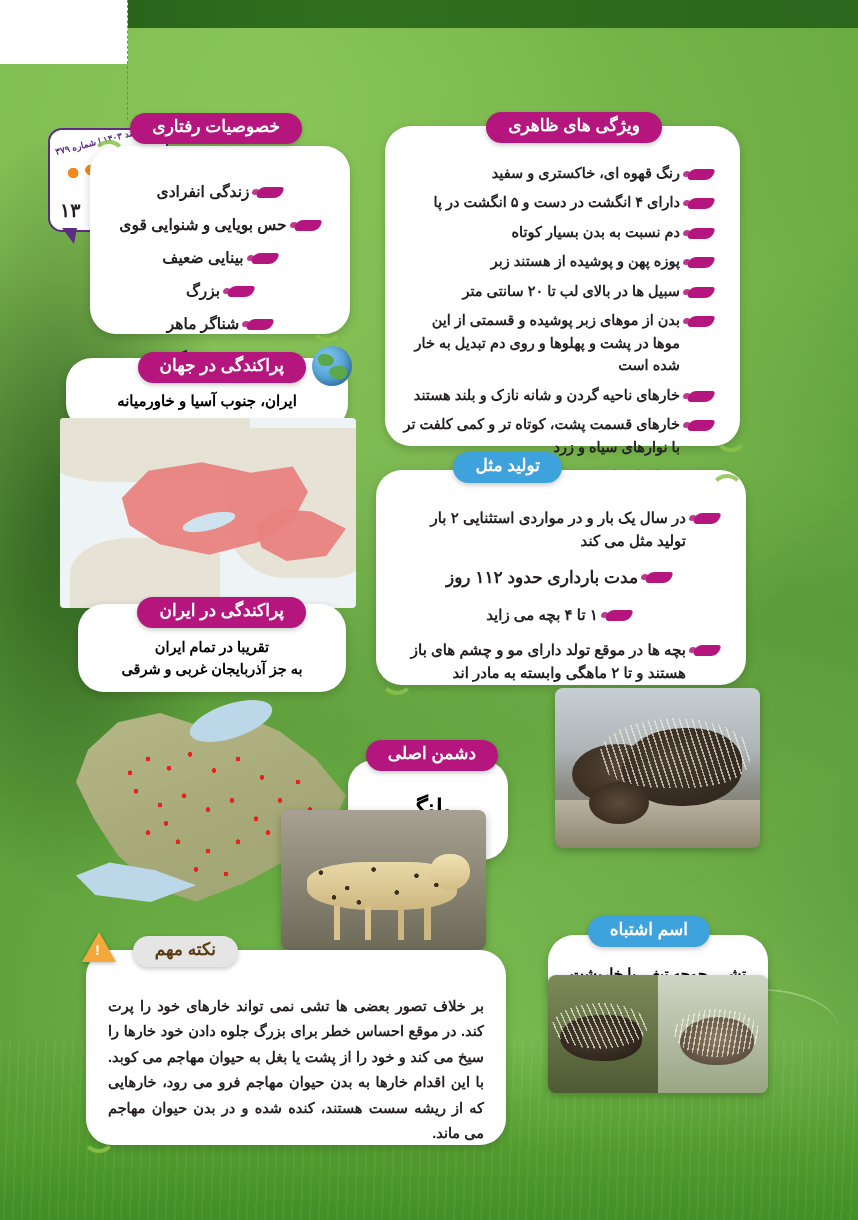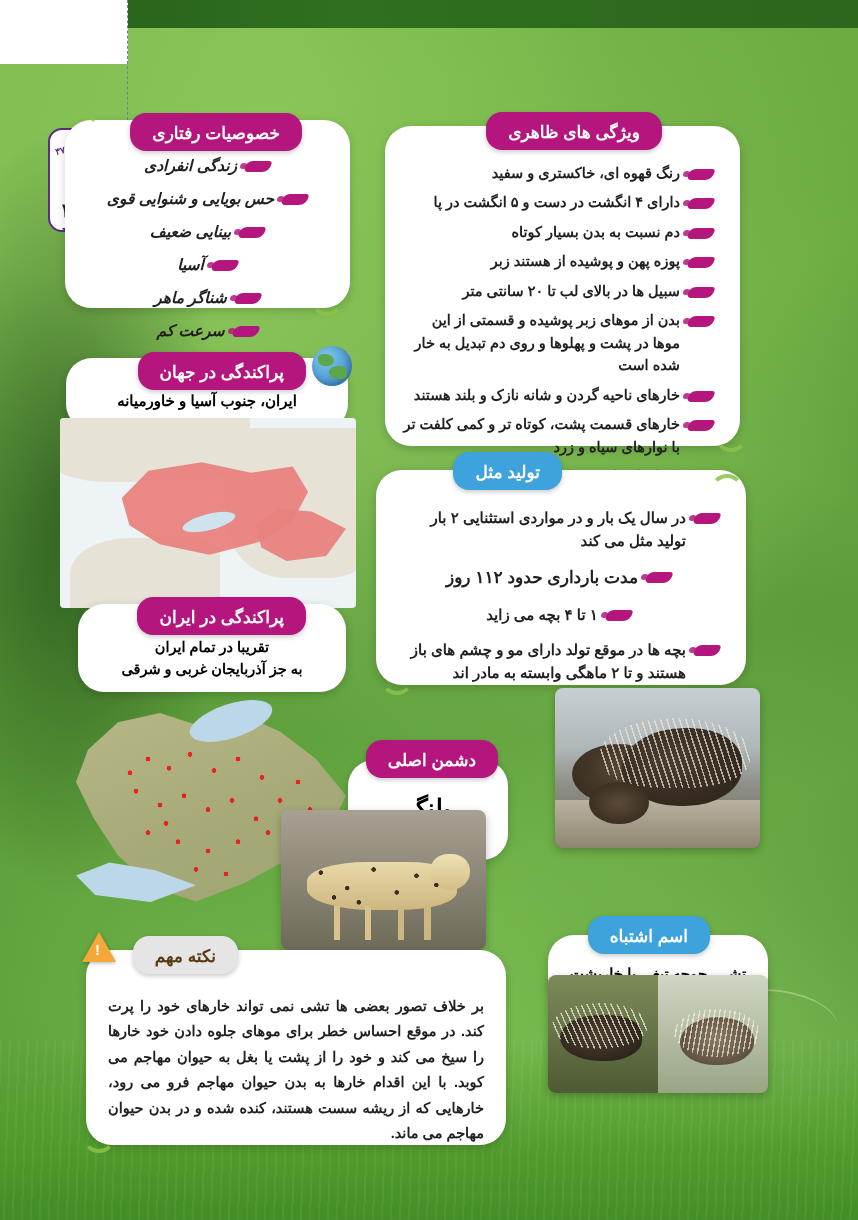--- a/index.html
+++ b/index.html
@@ -61,21 +61,21 @@
     box-shadow: 0 3px 10px rgba(0,0,0,.18);
   }
 
   
   .pill {
     position: absolute;
     color: #fff;
     font-weight: bold;
     text-align: left;
     border-radius: 16px;
-    padding: 11px 22px 7px;
+    padding: 4px 22px 7px;
     font-size: 17px;
     line-height: 1.2;
     white-space: nowrap;
     box-shadow: 0 2px 5px rgba(0,0,0,.22);
   }
   .pill.magenta { background: #b4167e; }
   .pill.blue    { background: #3ea3dc; }
   .pill.peach   { background: #e5e5e5; color:#5a3a10; }
 
   
@@ -117,21 +117,21 @@
     opacity: .85;
   }
   .swish.s2 { border-color: transparent transparent #8bc34a transparent; }
 
   
   #card-appearance { right: 118px; top: 126px; width: 355px; height: 320px; }
   #pill-appearance { right: 196px; top: 112px; }
   #card-appearance .body { padding: 36px 26px 14px 18px; font-size: 14.5px; }
   #card-appearance .line { margin-bottom: 7px; }
 
-  #card-behavior { right: 508px; top: 120px; width: 285px; height: 188px; font-style: italic; }
+  #card-behavior { right: 508px; top: 146px; width: 260px; height: 188px; }
   #pill-behavior  { right: 556px; top: 113px; }
   #card-behavior .body { padding: 34px 22px 10px; font-size: 15.5px; }
   #card-behavior .line { justify-content: center; margin-bottom: 9px; }
 
   #card-repro { right: 112px; top: 470px; width: 370px; height: 215px; }
   #pill-repro { right: 296px; top: 452px; }
   #card-repro .body { padding: 36px 26px 10px 22px; font-size: 15px; }
   #card-repro .line { margin-bottom: 12px; justify-content: center; }
 
   #card-world { right: 510px; top: 358px; width: 282px; height: 72px; }
@@ -475,21 +475,21 @@
     <div class="line">
       <span class="brush"></span>
       <span class="ltxt">حس بویایی و شنوایی قوی</span>
     </div>
     <div class="line">
       <span class="brush"></span>
       <span class="ltxt">بینایی ضعیف</span>
     </div>
     <div class="line">
       <span class="brush"></span>
-      <span class="ltxt">آسیا</span>
+      <span class="ltxt">بزرگ</span>
     </div>
     <div class="line">
       <span class="brush"></span>
       <span class="ltxt">شناگر ماهر</span>
     </div>
     <div class="line">
       <span class="brush"></span>
       <span class="ltxt">سرعت کم</span>
     </div>
   </div>
@@ -583,17 +583,17 @@
     <div class="porc"></div>
     <div class="porc-q"></div>
   </div>
   <div class="half right">
     <div class="hedge"></div>
     <div class="hedge-q"></div>
   </div>
 </div>
 
 <div class="card" id="card-note">
-  <div class="body">بر خلاف تصور بعضی ها تشی نمی تواند خارهای خود را پرت کند. در موقع احساس خطر برای موهای جلوه دادن خود خارها را سیخ می کند و خود را از پشت یا بغل به حیوان مهاجم می کوبد. با این اقدام خارها به بدن حیوان مهاجم فرو می رود، خارهایی که از ریشه سست هستند، کنده شده و در بدن حیوان مهاجم می ماند.</div>
+  <div class="body">بر خلاف تصور بعضی ها تشی نمی تواند خارهای خود را پرت کند. در موقع احساس خطر برای بزرگ جلوه دادن خود خارها را سیخ می کند و خود را از پشت یا بغل به حیوان مهاجم می کوبد. با این اقدام خارها به بدن حیوان مهاجم فرو می رود، خارهایی که از ریشه سست هستند، کنده شده و در بدن حیوان مهاجم می ماند.</div>
   <div class="swish s2" style="left:-4px; bottom:-8px;"></div>
 </div>
 <div class="pill peach" id="pill-note">نکته مهم</div>
 <div class="warn-tri"></div>
 
 </body></html>

